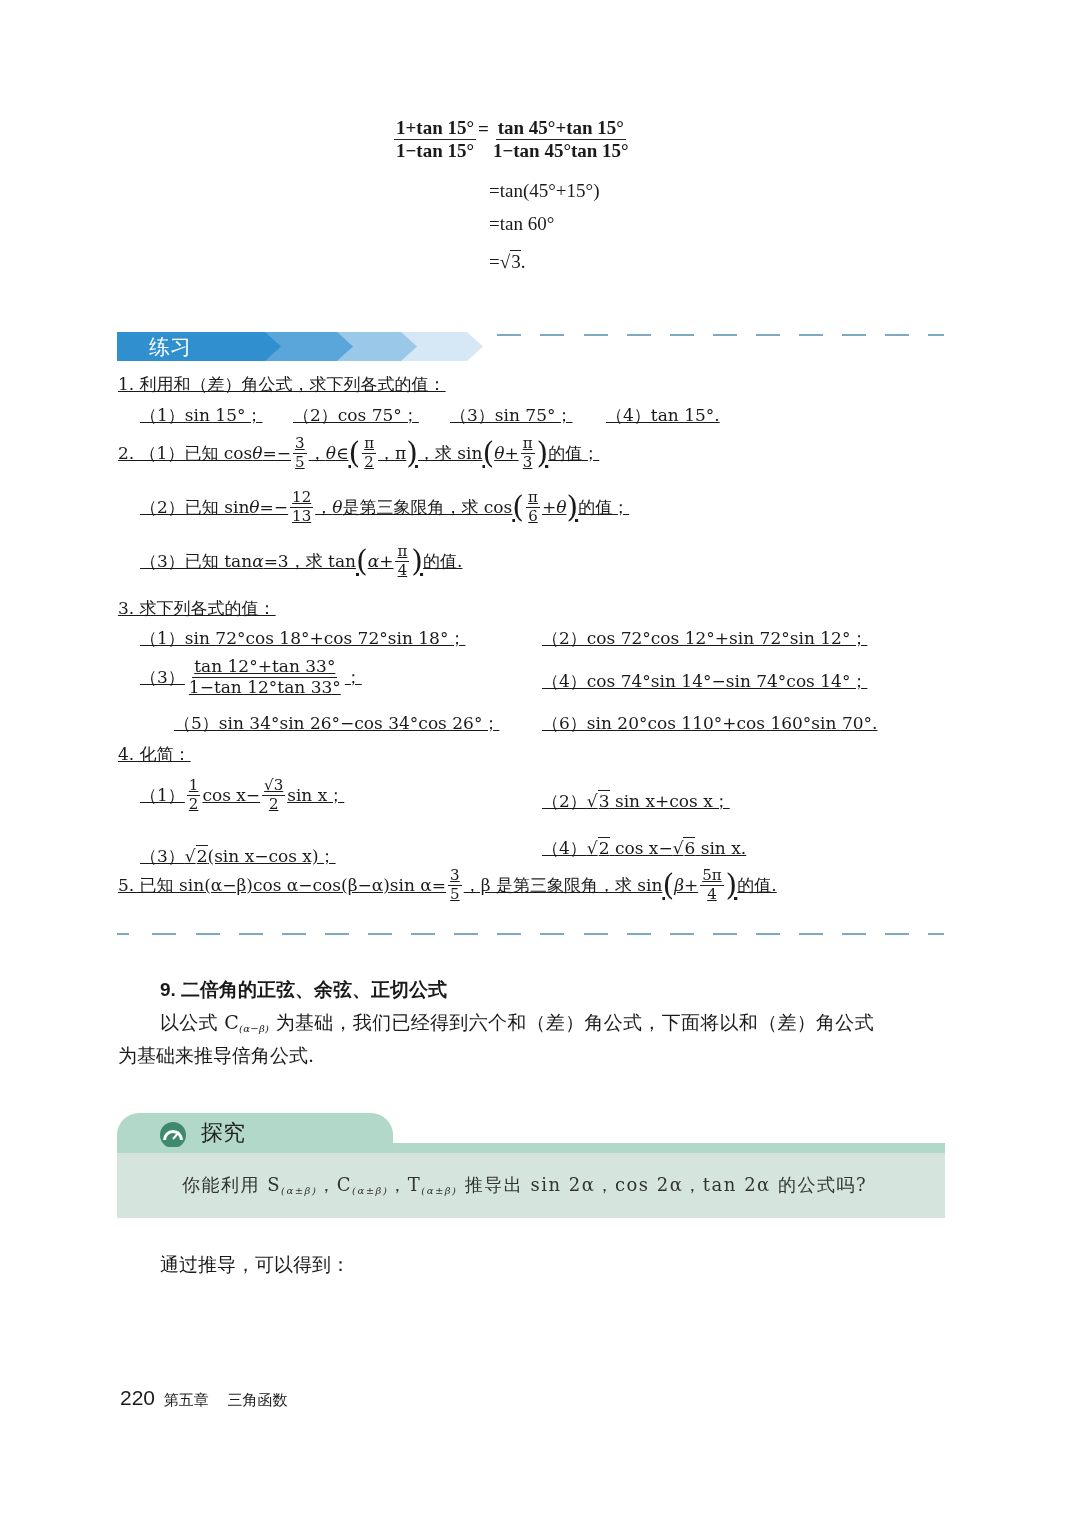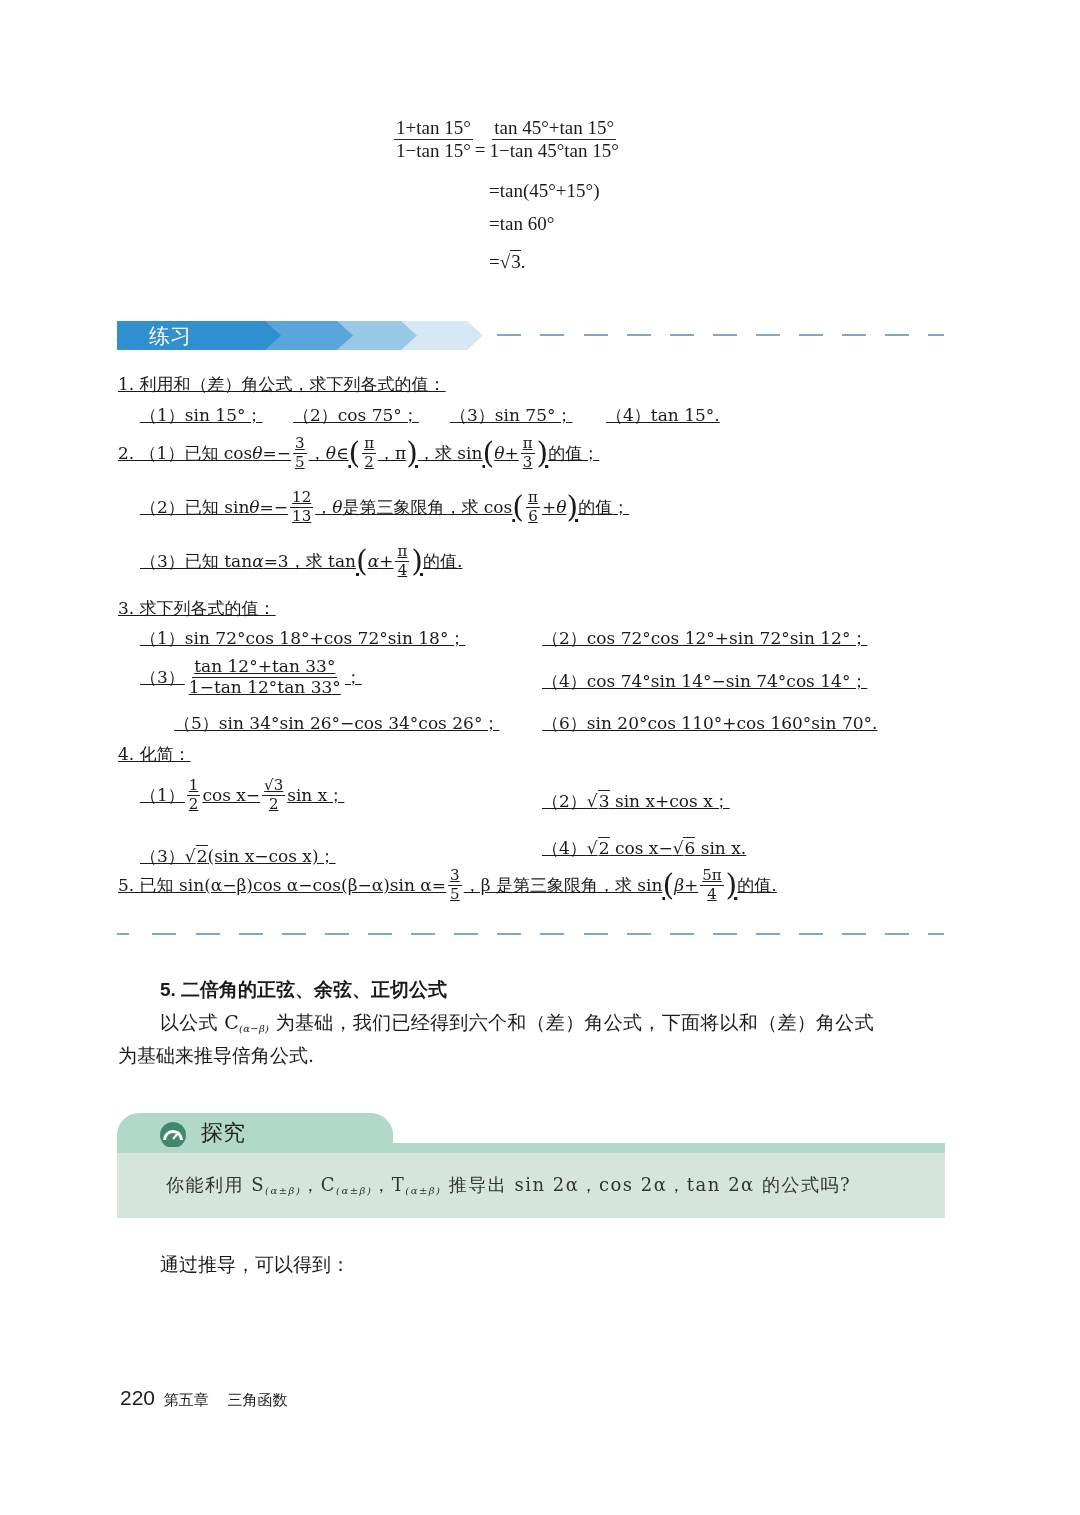--- a/index.html
+++ b/index.html
@@ -16,39 +16,39 @@
   .line { font-size:17px; white-space:nowrap;text-decoration:underline; }
   .sub { font-size:10px; vertical-align:-3px; font-style:italic; }
   .paren { font-size:30px; font-weight:200; vertical-align:middle; line-height:1; }
   .sqrt { border-top:1.2px solid #222; padding-left:1px; }
   .dash { position:absolute; height:2px; width:24px; background:#7fa8c2; }
 </style>
 </head>
 <body>
 
 <div class="abs serif" style="left:392px; top:118px; font-size:19px;">
-  <div style="display:flex; align-items:flex-end;">
+  <div style="display:flex; align-items:flex-start;font-weight:bold;">
     <span class="frac">
       <span class="num">1+tan 15°</span>
       <span class="den">1−tan 15°</span>
     </span>
     <span>=</span>
     <span class="frac">
       <span class="num">tan 45°+tan 15°</span>
       <span class="den">1−tan 45°tan 15°</span>
     </span>
   </div>
 </div>
 <div class="abs serif" style="left:489px; top:180px; font-size:19px;">=tan(45°+15°)</div>
 <div class="abs serif" style="left:489px; top:213px; font-size:19px;">=tan 60°</div>
 <div class="abs serif" style="left:489px; top:251px; font-size:19px;">
   <span>=</span>√<span class="sqrt">3</span><span>.</span>
 </div>
 
-<div class="abs" style="left:117px; top:321px; width:370px; height:29px;">
+<div class="abs" style="left:117px; top:332px; width:370px; height:29px;">
   <svg width="370" height="29">
     <polygon points="222,0 350,0 366,14.5 350,29 222,29 238,14.5" fill="#d6e7f6"></polygon>
     <polygon points="155,0 284,0 300,14.5 284,29 155,29 171,14.5" fill="#99c8e8"></polygon>
     <polygon points="90,0 220,0 236,14.5 220,29 90,29 106,14.5" fill="#5aa6da"></polygon>
     <polygon points="0,0 148,0 164,14.5 148,29 0,29" fill="#2f8fcf"></polygon>
   </svg>
   <span class="abs sans" style="left:32px; top:1px; font-size:21px; color:#ffffff;">练习</span>
 </div>
 <div>
   <div class="dash" style="left:497px; top:334px;"></div>
@@ -206,38 +206,38 @@
   <div class="dash" style="left:627px; top:933px;"></div>
   <div class="dash" style="left:670px; top:933px;"></div>
   <div class="dash" style="left:713px; top:933px;"></div>
   <div class="dash" style="left:756px; top:933px;"></div>
   <div class="dash" style="left:799px; top:933px;"></div>
   <div class="dash" style="left:842px; top:933px;"></div>
   <div class="dash" style="left:885px; top:933px;"></div>
   <div class="dash" style="left:928px; top:933px; width:16px;"></div>
 </div>
 
-<div class="abs sans" style="left:160px; top:977px; font-size:19px; font-weight:bold;">5. 二倍角的正弦、余弦、正切公式</div>
+<div class="abs sans" style="left:160px; top:977px; font-size:19px; font-weight:bold;">9. 二倍角的正弦、余弦、正切公式</div>
 <div class="abs" style="left:160px; top:1010px; font-size:19px; white-space:nowrap; letter-spacing:0.3px;">
   <span>以公式 C</span><span class="sub">(α−β)</span><span> 为基础，我们已经得到六个和（差）角公式，下面将以和（差）角公式</span>
 </div>
 <div class="abs" style="left:118px; top:1043px; font-size:19px;">为基础来推导倍角公式.</div>
 
 <div class="abs" style="left:117px; top:1113px; width:828px; height:105px;">
   <div class="abs" style="left:0; top:0; width:276px; height:40px; background:#b2d8c9; border-radius:22px 22px 0 0;"></div>
   <div class="abs" style="left:0; top:30px; width:828px; height:10px; background:#b2d8c9;"></div>
   <div class="abs" style="left:0; top:40px; width:828px; height:65px; background:#d5e5de;"></div>
   <svg class="abs" style="left:41px; top:8px;" width="30" height="26" viewBox="0 0 30 26">
     <circle cx="15" cy="14" r="13" fill="#3f8a6f"></circle>
     <path d="M5 19 A10 10 0 0 1 25 19 Z" fill="#ffffff"></path>
     <path d="M8 19 A7 7 0 0 1 22 19 Z" fill="#3f8a6f"></path>
     <line x1="15" y1="18" x2="21" y2="11" stroke="#ffffff" stroke-width="2"></line>
   </svg>
   <span class="abs sans" style="left:84px; top:5px; font-size:22px; color:#222;">探究</span>
-  <div class="abs" style="left:49px; top:60px; font-size:18px; letter-spacing:1.5px; white-space:nowrap; color:#333;">
+  <div class="abs" style="left:65px; top:60px; font-size:18px; letter-spacing:1.5px; white-space:nowrap; color:#333;">
     <span>你能利用 S</span><span class="sub">(α±β)</span><span>，C</span><span class="sub">(α±β)</span><span>，T</span><span class="sub">(α±β)</span><span> 推导出 sin 2α，cos 2α，tan 2α 的公式吗?</span>
   </div>
 </div>
 
 <div class="abs" style="left:160px; top:1252px; font-size:19px;">通过推导，可以得到：</div>
 
 <div class="abs" style="left:120px; top:1386px; font-size:15px; white-space:nowrap;">
   <span class="sans" style="font-size:21px;">220</span>
   <span style="margin-left:4px;">第五章</span>
   <span style="margin-left:14px;">三角函数</span>

